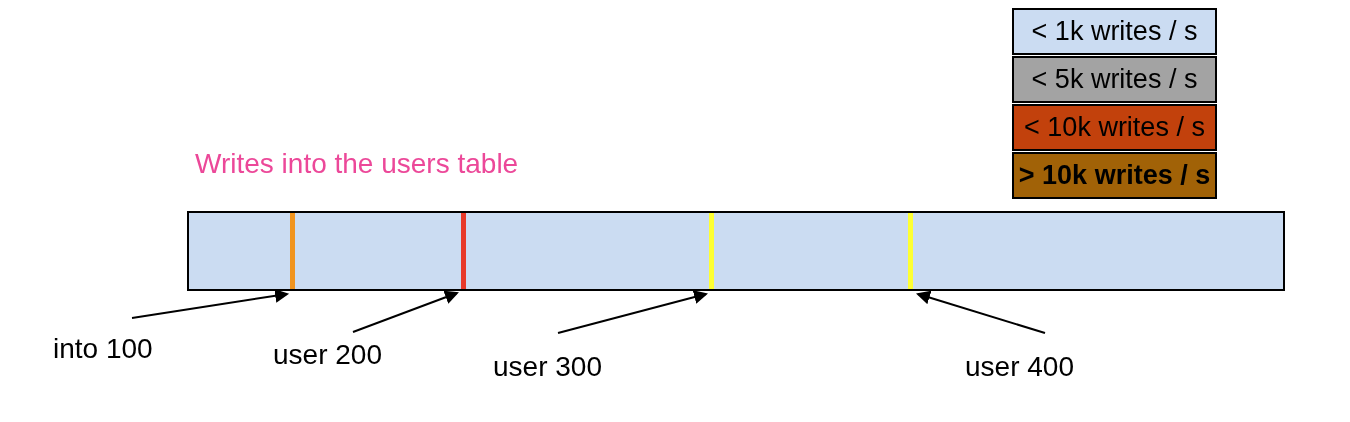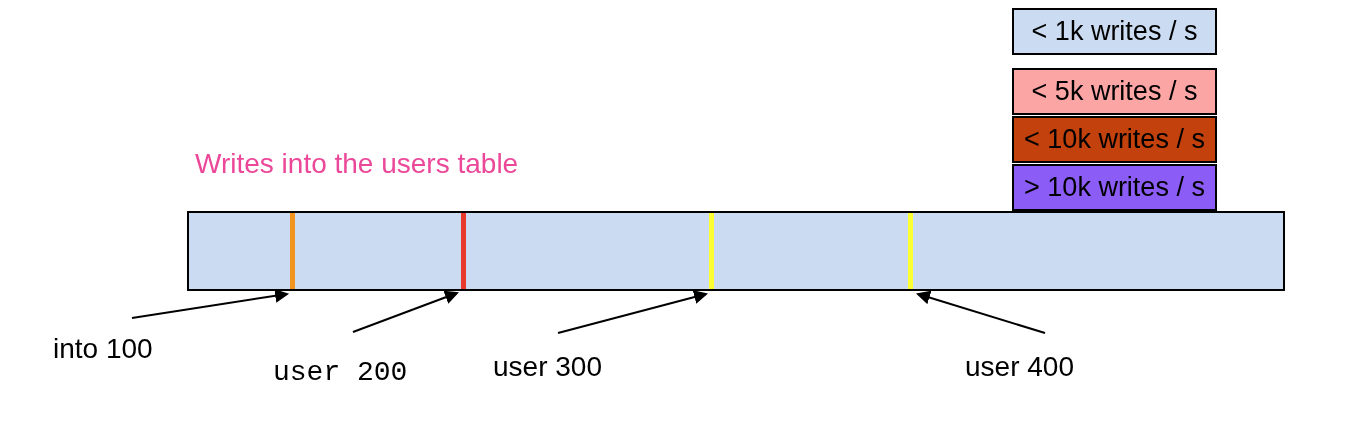--- a/index.html
+++ b/index.html
@@ -64,21 +64,21 @@
   .stripe-3 { left: 520px; }
   .stripe-4 { left: 719px; }
   .annotation-label {
     position: absolute;
     font-size: 28px;
     color: #000000;
     white-space: nowrap;
     line-height: 1.1;
   }
   .label-1 { left: 53px;  top: 334px; }
-  .label-2 { left: 273px; top: 358px; font-family: Liberation Mono, monospace; }
+  .label-2 { left: 273px; top: 340px; }
   .label-3 { left: 493px; top: 352px; }
   .label-4 { left: 965px; top: 352px; text-align: center; }
   .arrow-layer {
     position: absolute;
     left: 0;
     top: 0;
     width: 1350px;
     height: 422px;
     pointer-events: none;
   }
@@ -87,27 +87,27 @@
 <body>
 
 <div class="canvas">
 
   <div class="page-title">Writes into the users table</div>
 
   <div class="legend">
     <div class="legend-row" style="background-color: rgb(203, 220, 242);">
       <span>&lt; 1k writes / s</span>
     </div>
-    <div class="legend-row" style="background-color: #fca5a5; margin-top: 12px;">
+    <div class="legend-row" style="background-color: #a3a3a3;">
       <span>&lt; 5k writes / s</span>
     </div>
     <div class="legend-row" style="background-color: #c2410c;">
       <span>&lt; 10k writes / s</span>
     </div>
-    <div class="legend-row" style="background-color: #8b5cf6;">
+    <div class="legend-row" style="background-color: #a16207; font-weight: bold;">
       <span>&gt; 10k writes / s</span>
     </div>
   </div>
 
   <div class="shard-bar" style="background-color: rgb(203, 220, 242);">
     <div class="stripe stripe-1" style="background-color: rgb(240, 148, 31);"></div>
     <div class="stripe stripe-2" style="background-color: rgb(232, 57, 42);"></div>
     <div class="stripe stripe-3" style="background-color: rgb(254, 255, 51);"></div>
     <div class="stripe stripe-4" style="background-color: rgb(254, 255, 51);"></div>
   </div>

